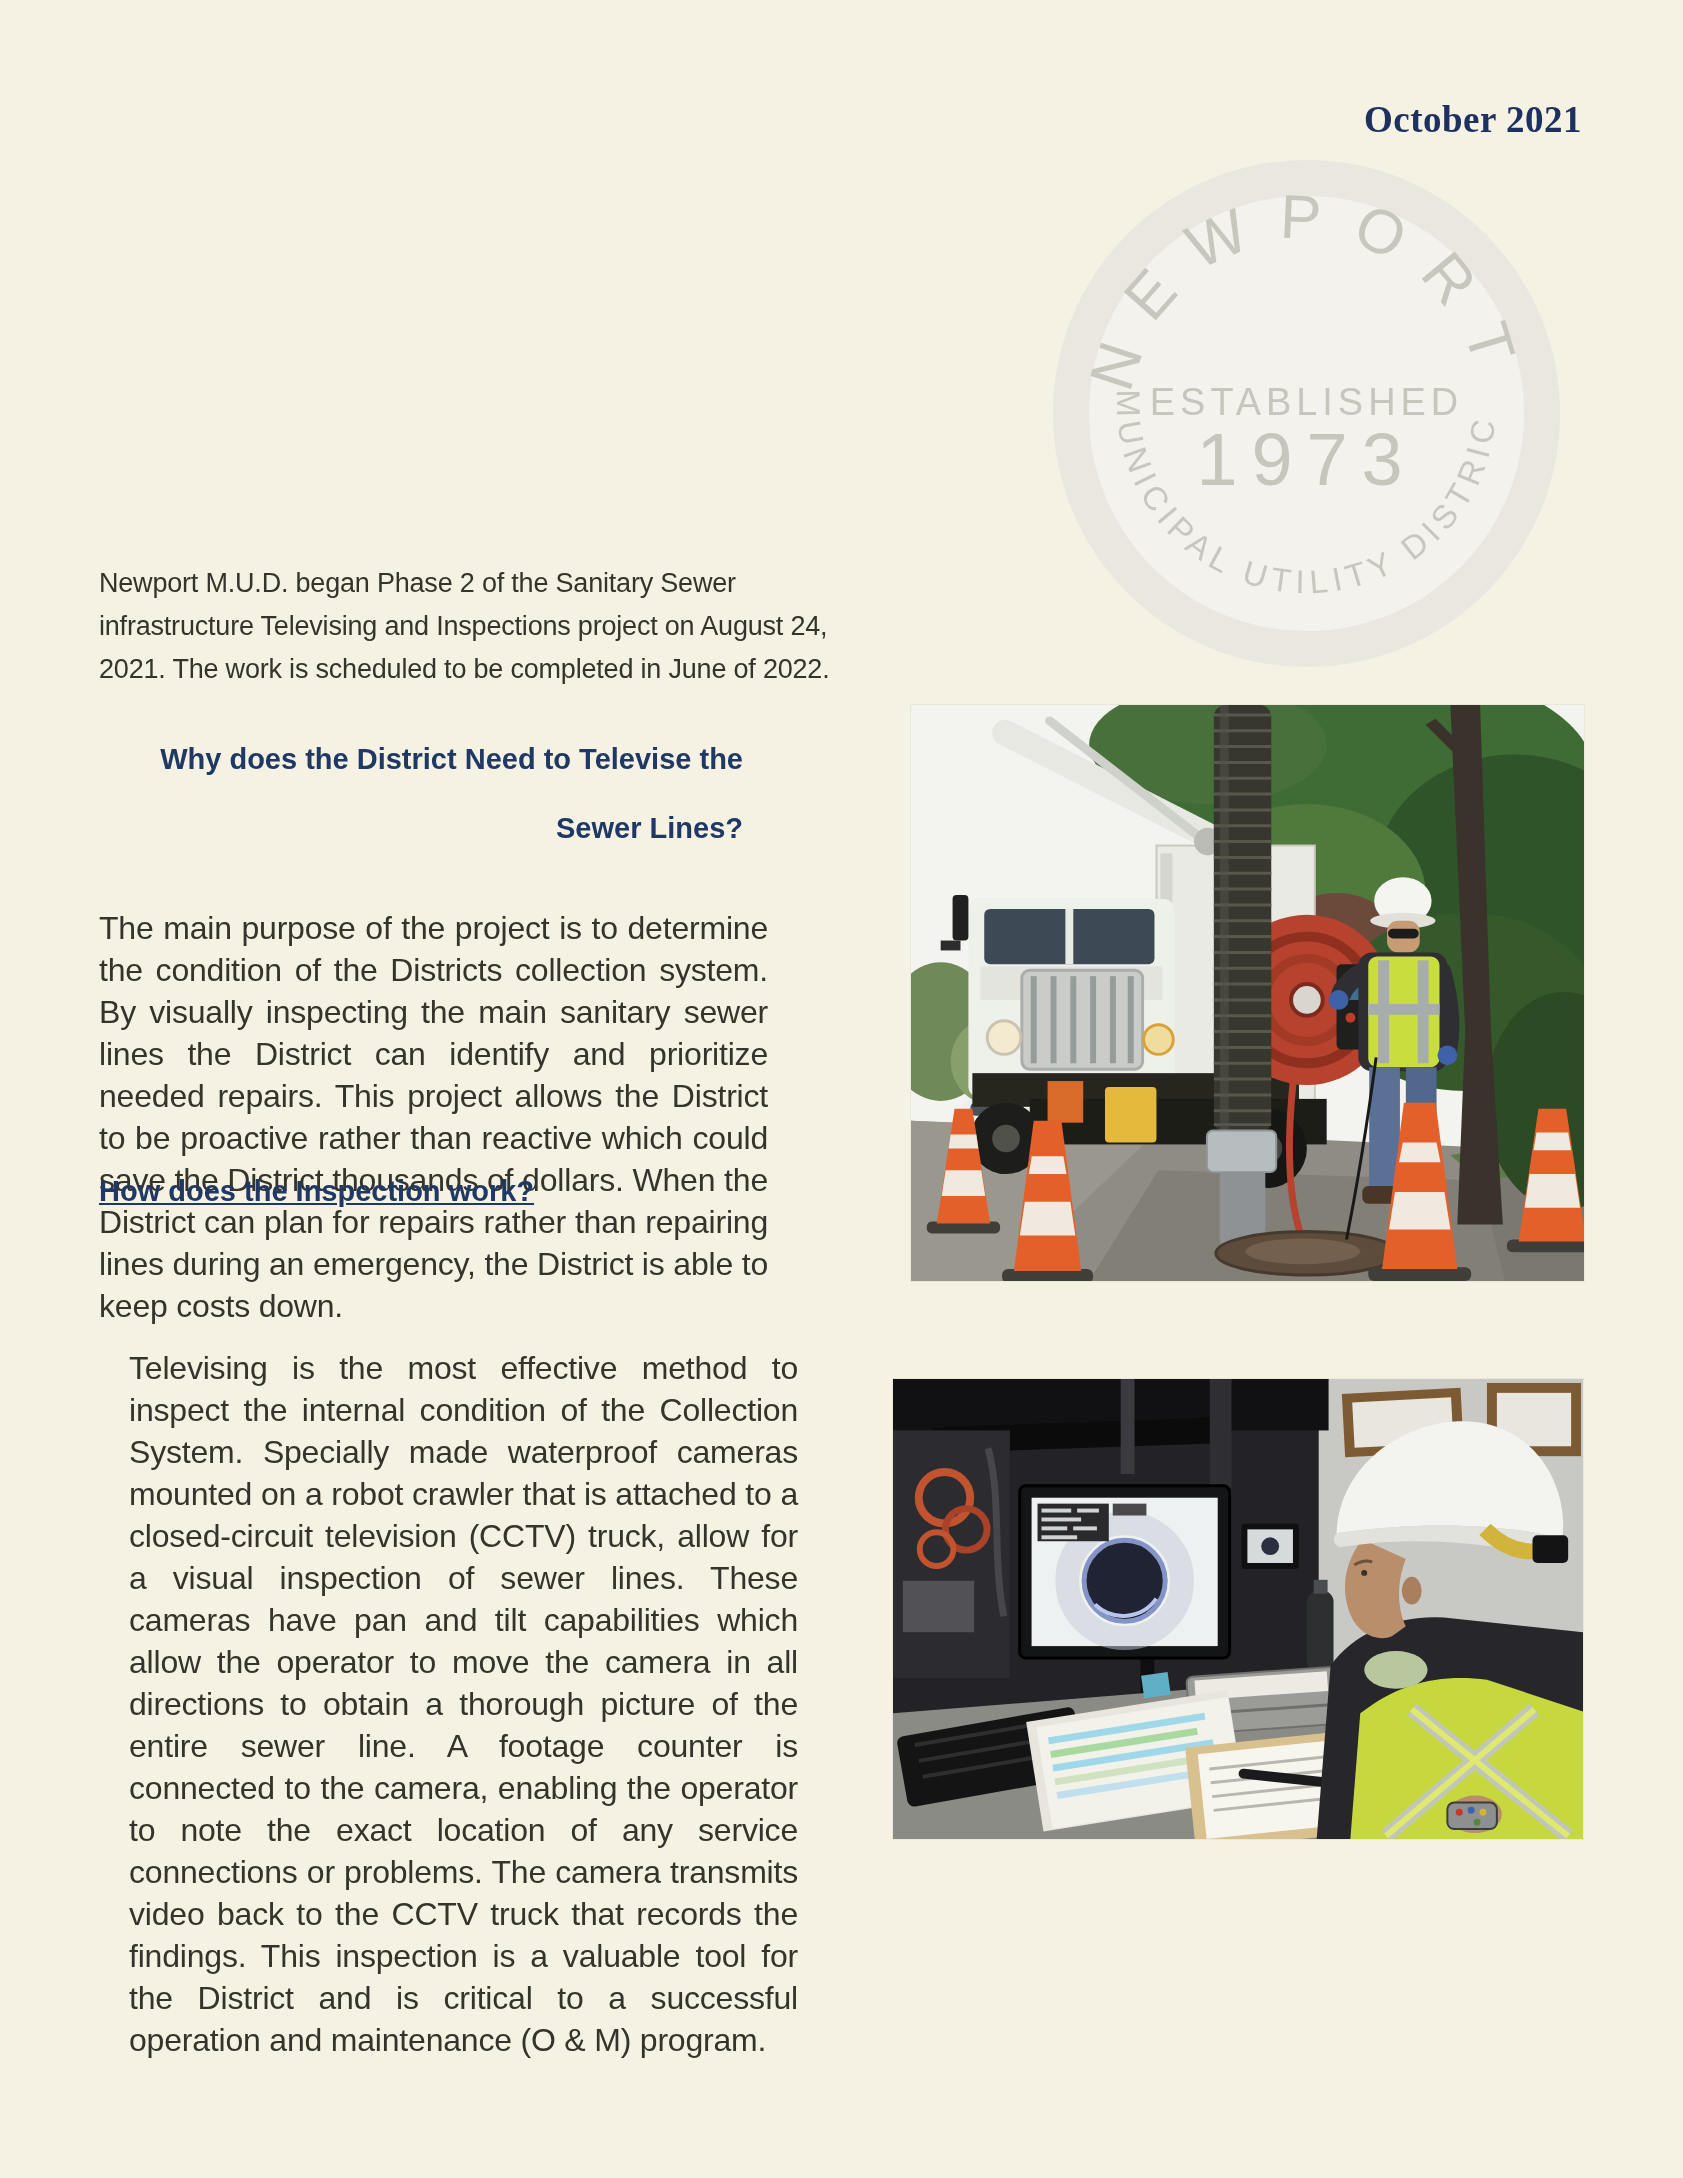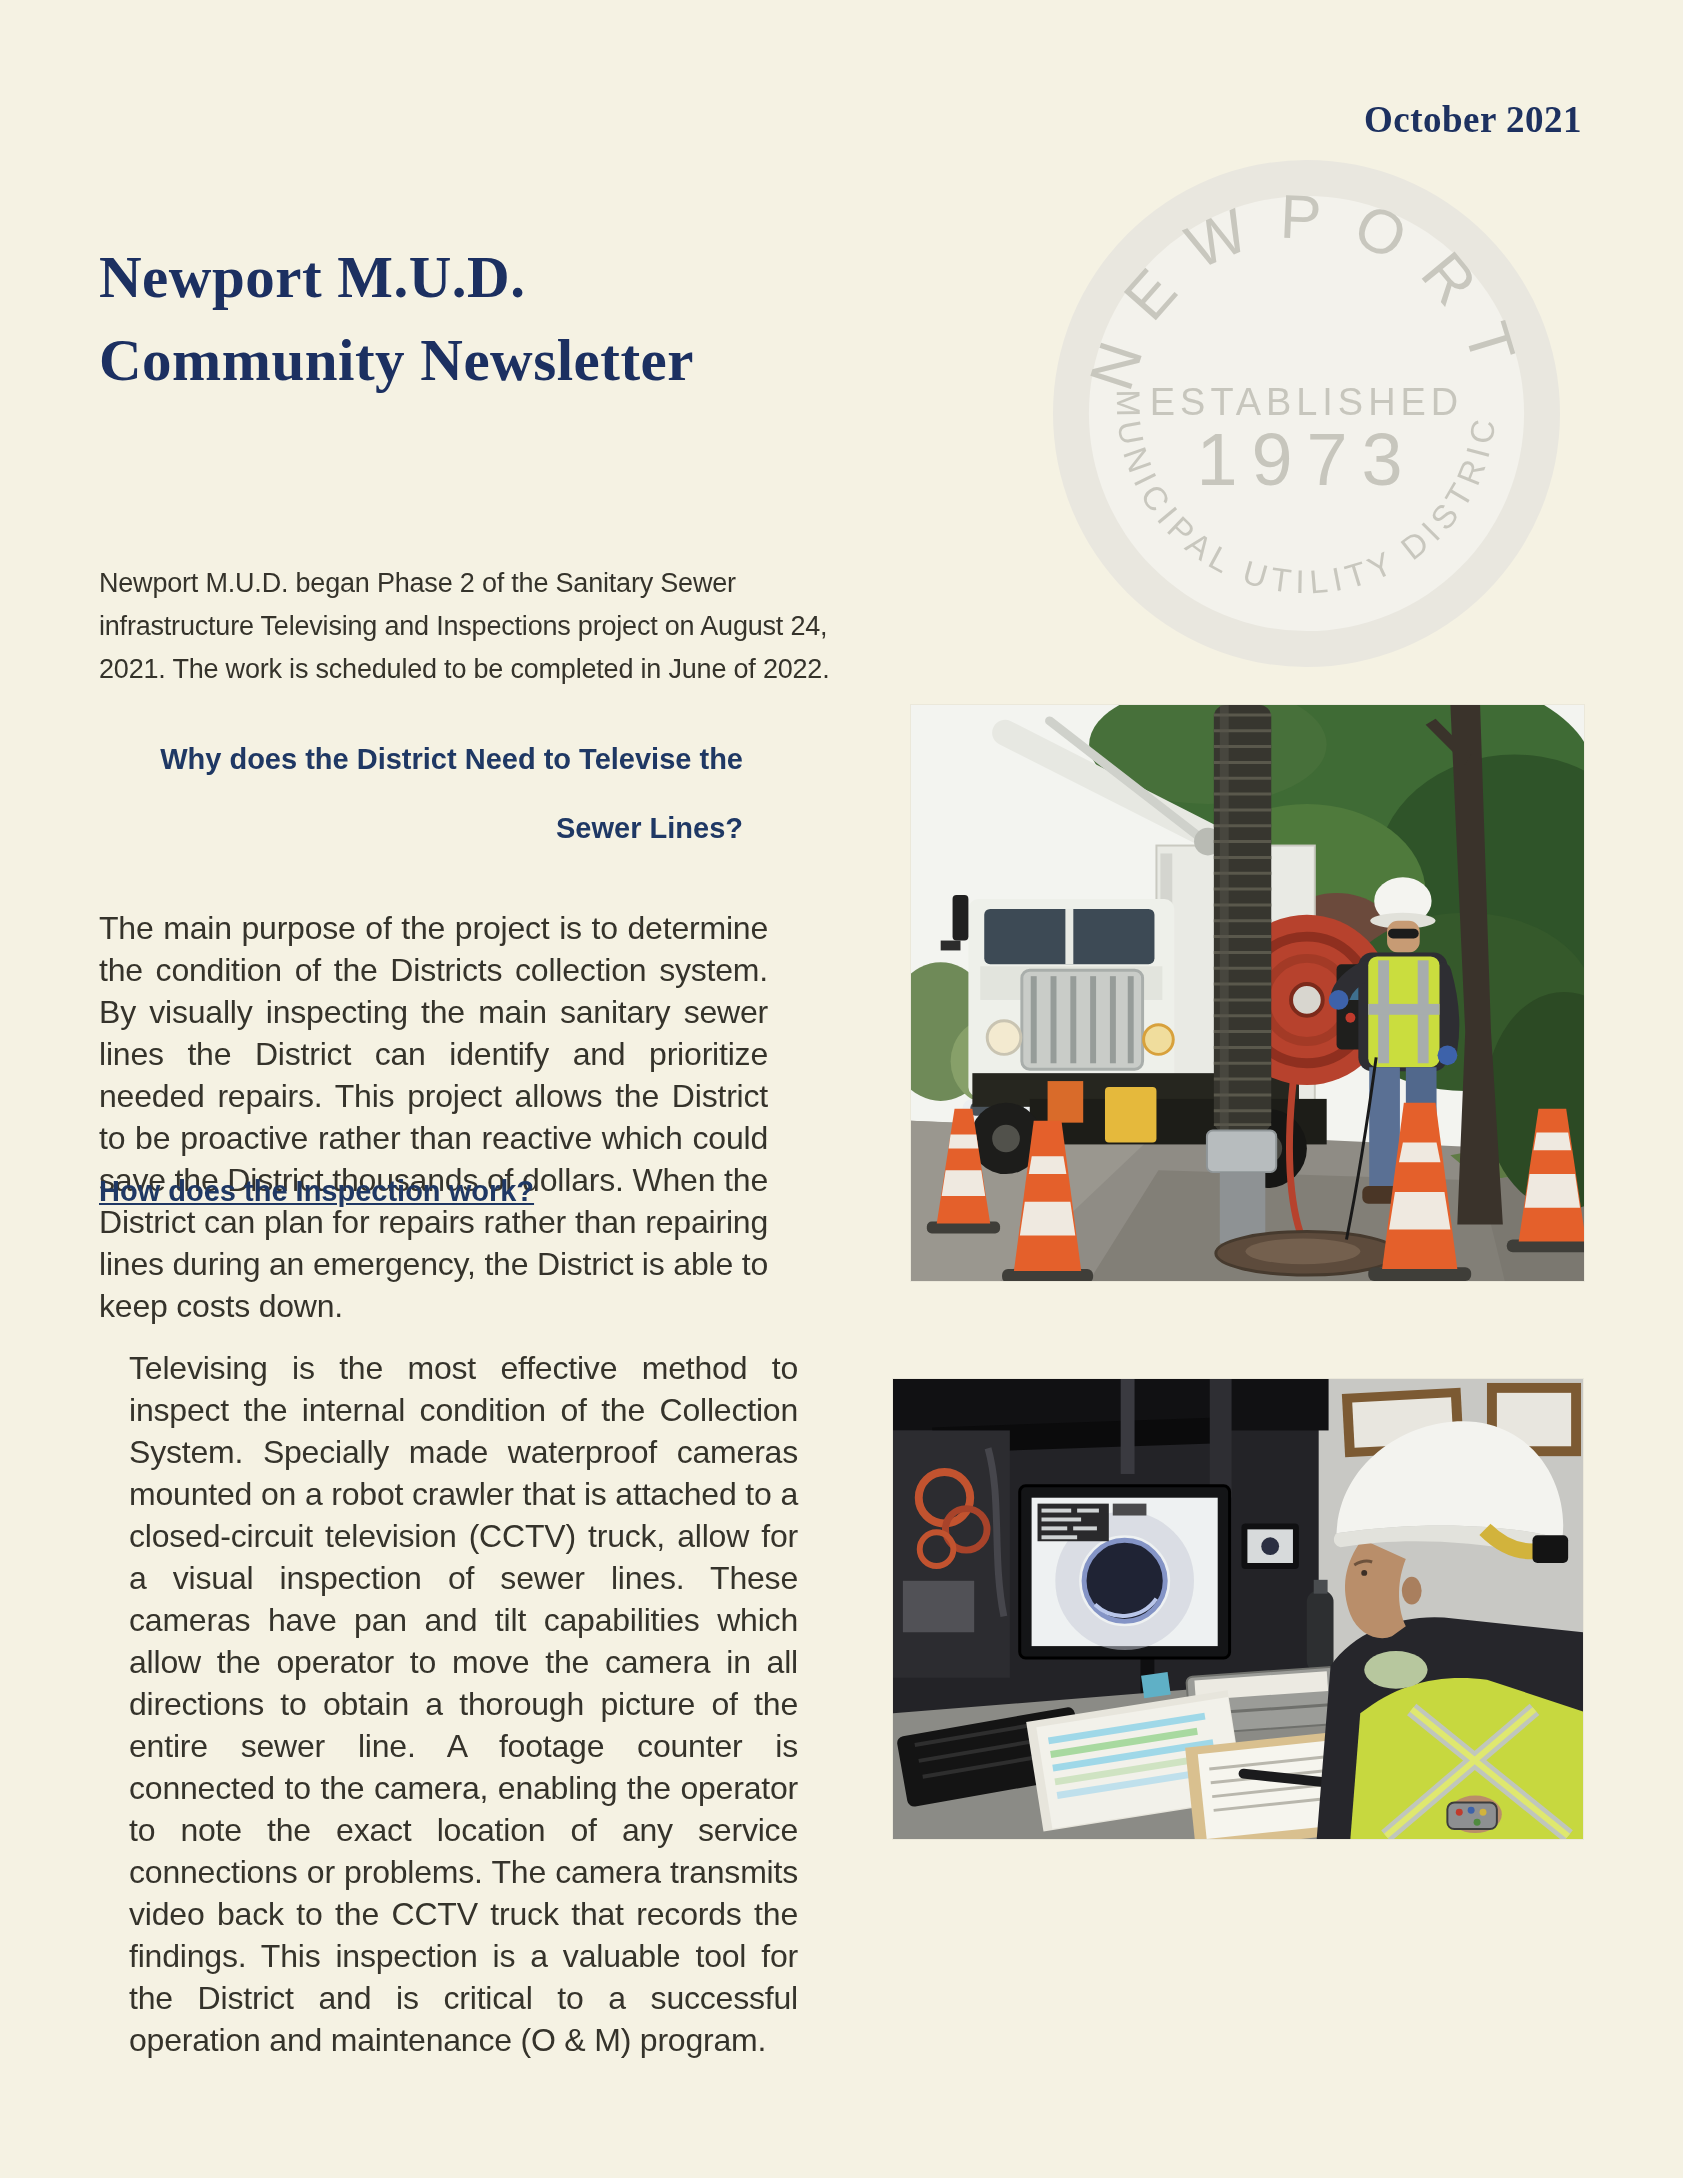--- a/index.html
+++ b/index.html
@@ -41,24 +41,20 @@
   .photo.two{left:893px;top:1379px;width:690px;height:460px;}
   svg{display:block;}
 </style>
 </head>
 <body>
 
 <div class="page">
 
   <div class="date">October 2021</div>
 
-  <div class="title">
-    <div>Newport M.U.D.</div>
-    <div>Community Newsletter</div>
-  </div>
 
   <svg class="seal" viewBox="0 0 520 520" aria-hidden="true">
     <circle cx="260" cy="260" r="254" fill="#e9e7df"></circle>
     <circle cx="260" cy="260" r="218" fill="#f3f2ec"></circle>
     <defs>
       <path id="sealTopArc" d="M 85 260 A 175 175 0 1 1 435 260" fill="none"></path>
       <path id="sealBottomArc" d="M 70 250 A 190 190 0 1 0 450 250" fill="none"></path>
     </defs>
     <text font-family="Liberation Sans, sans-serif" font-size="62" letter-spacing="28" fill="#c8c7be">
       <textPath href="#sealTopArc" startOffset="50%" text-anchor="middle">NEWPORT</textPath>

